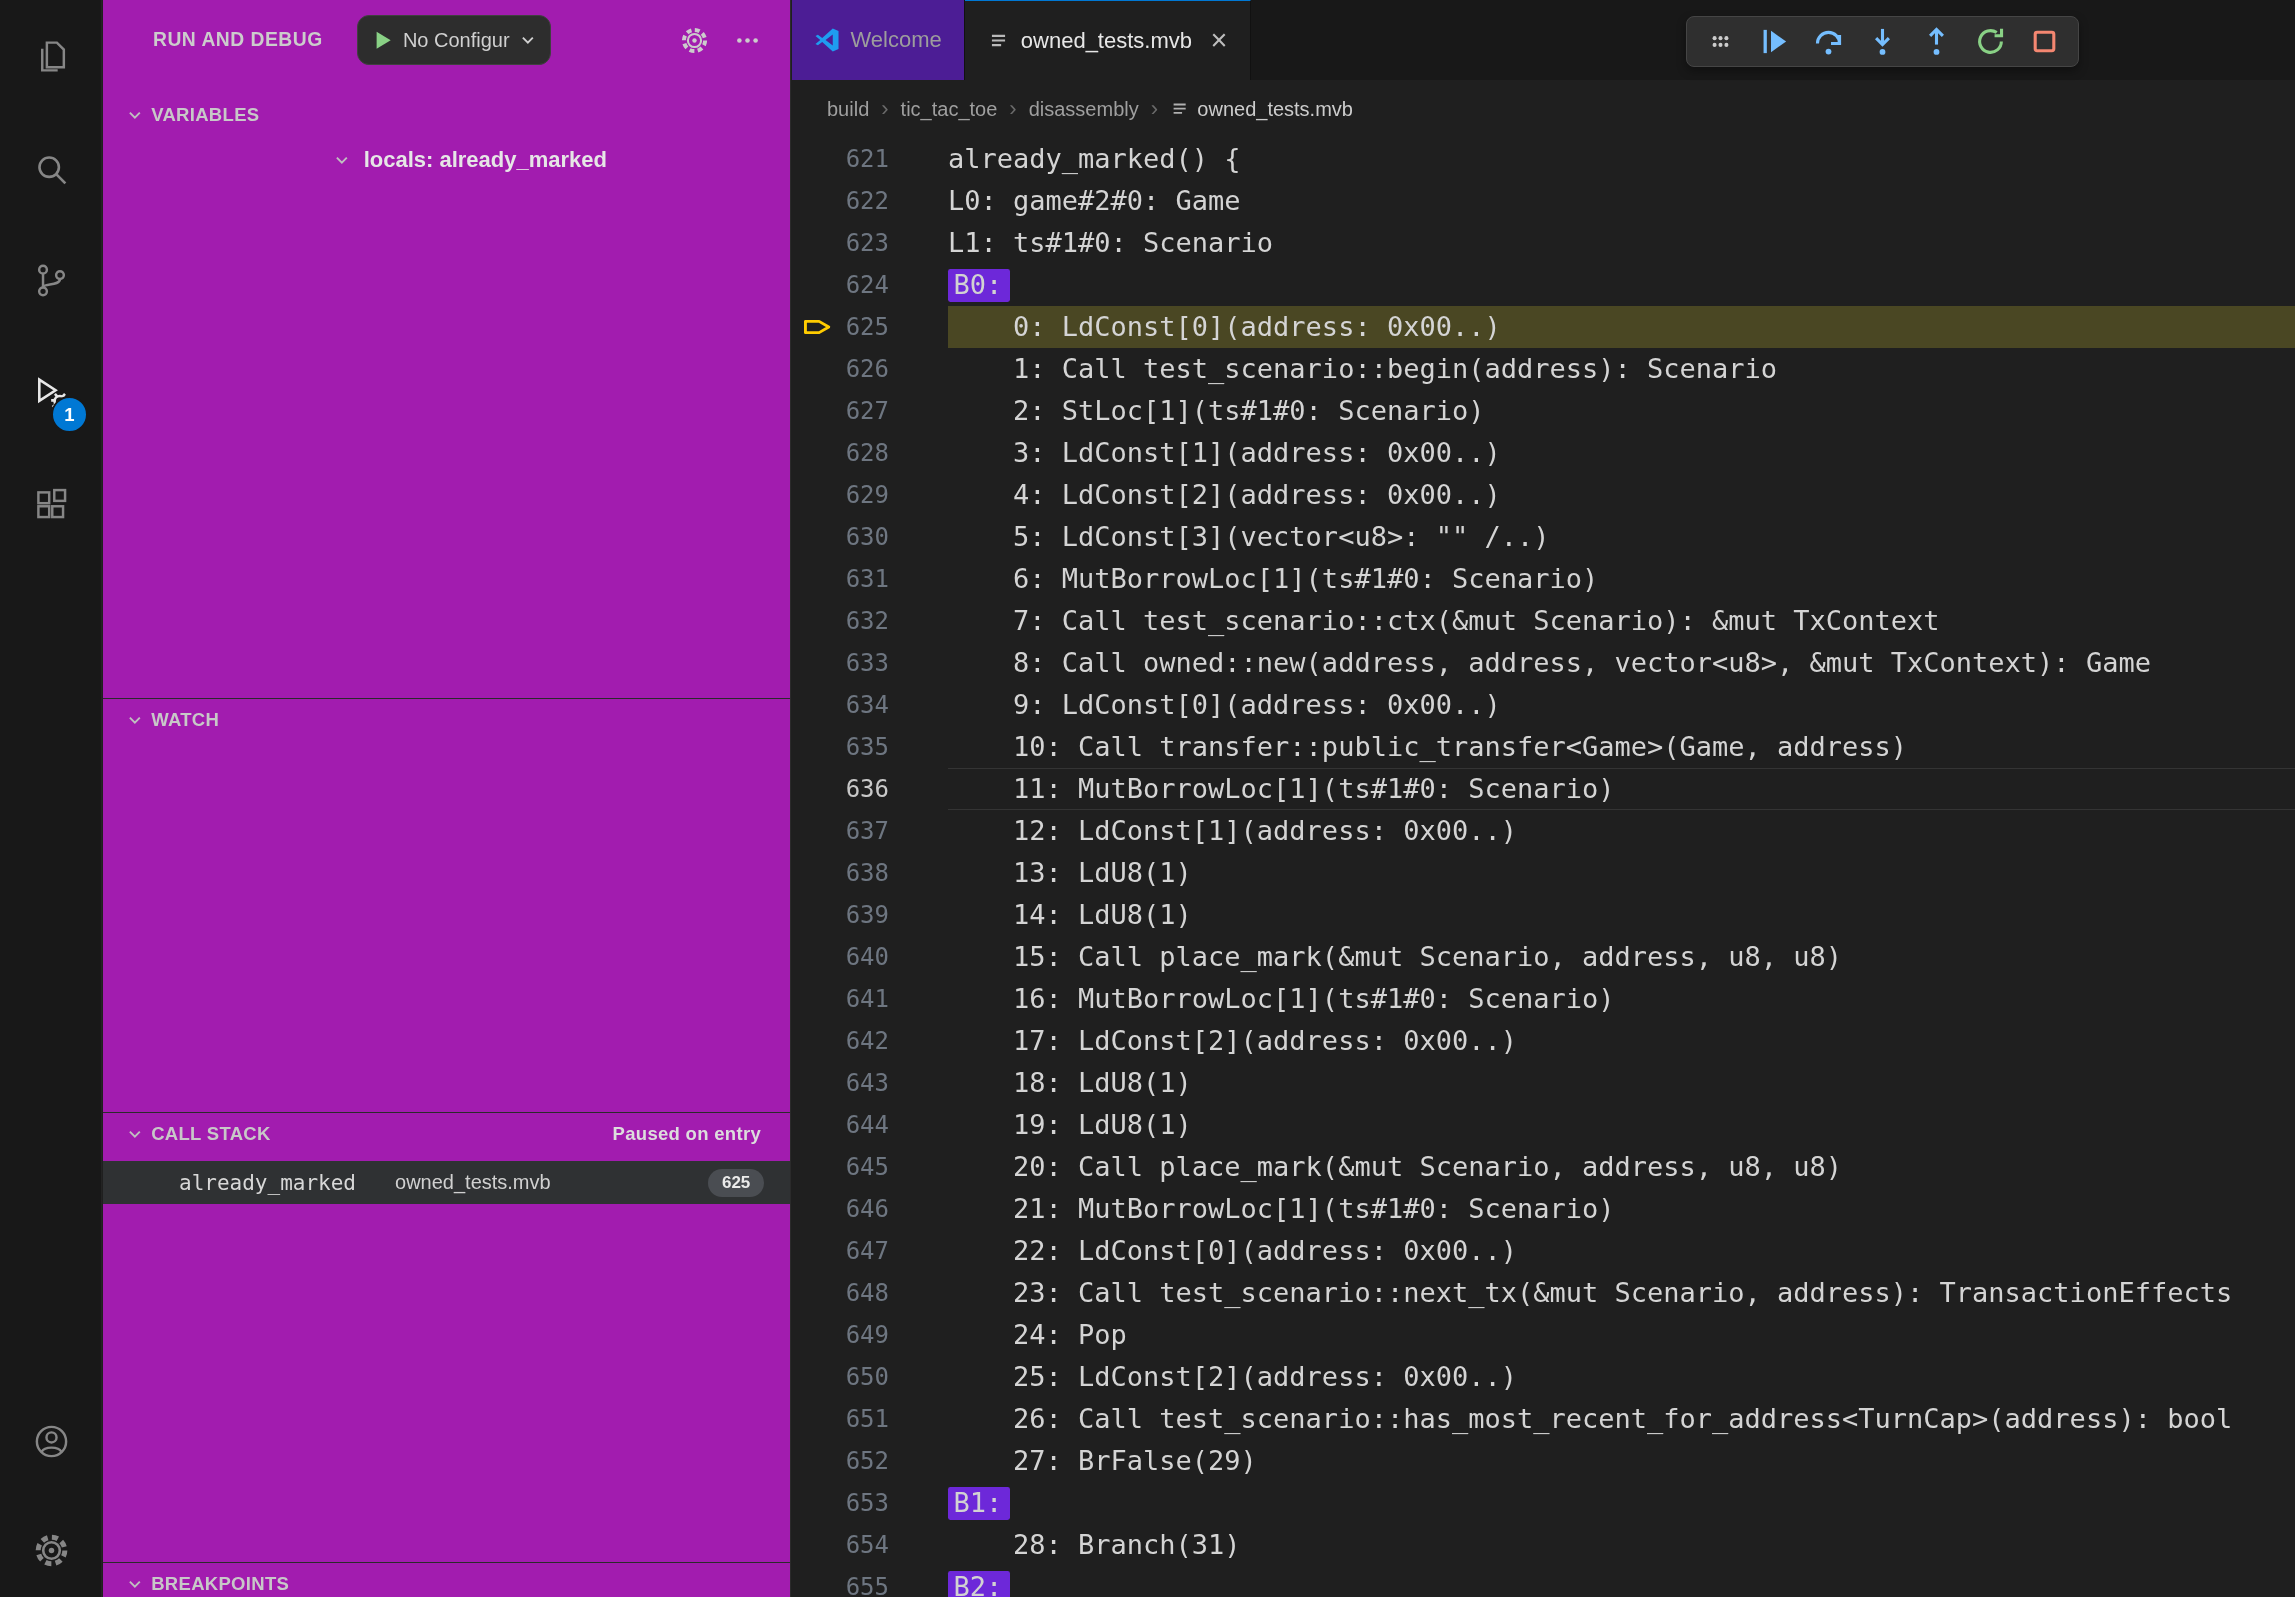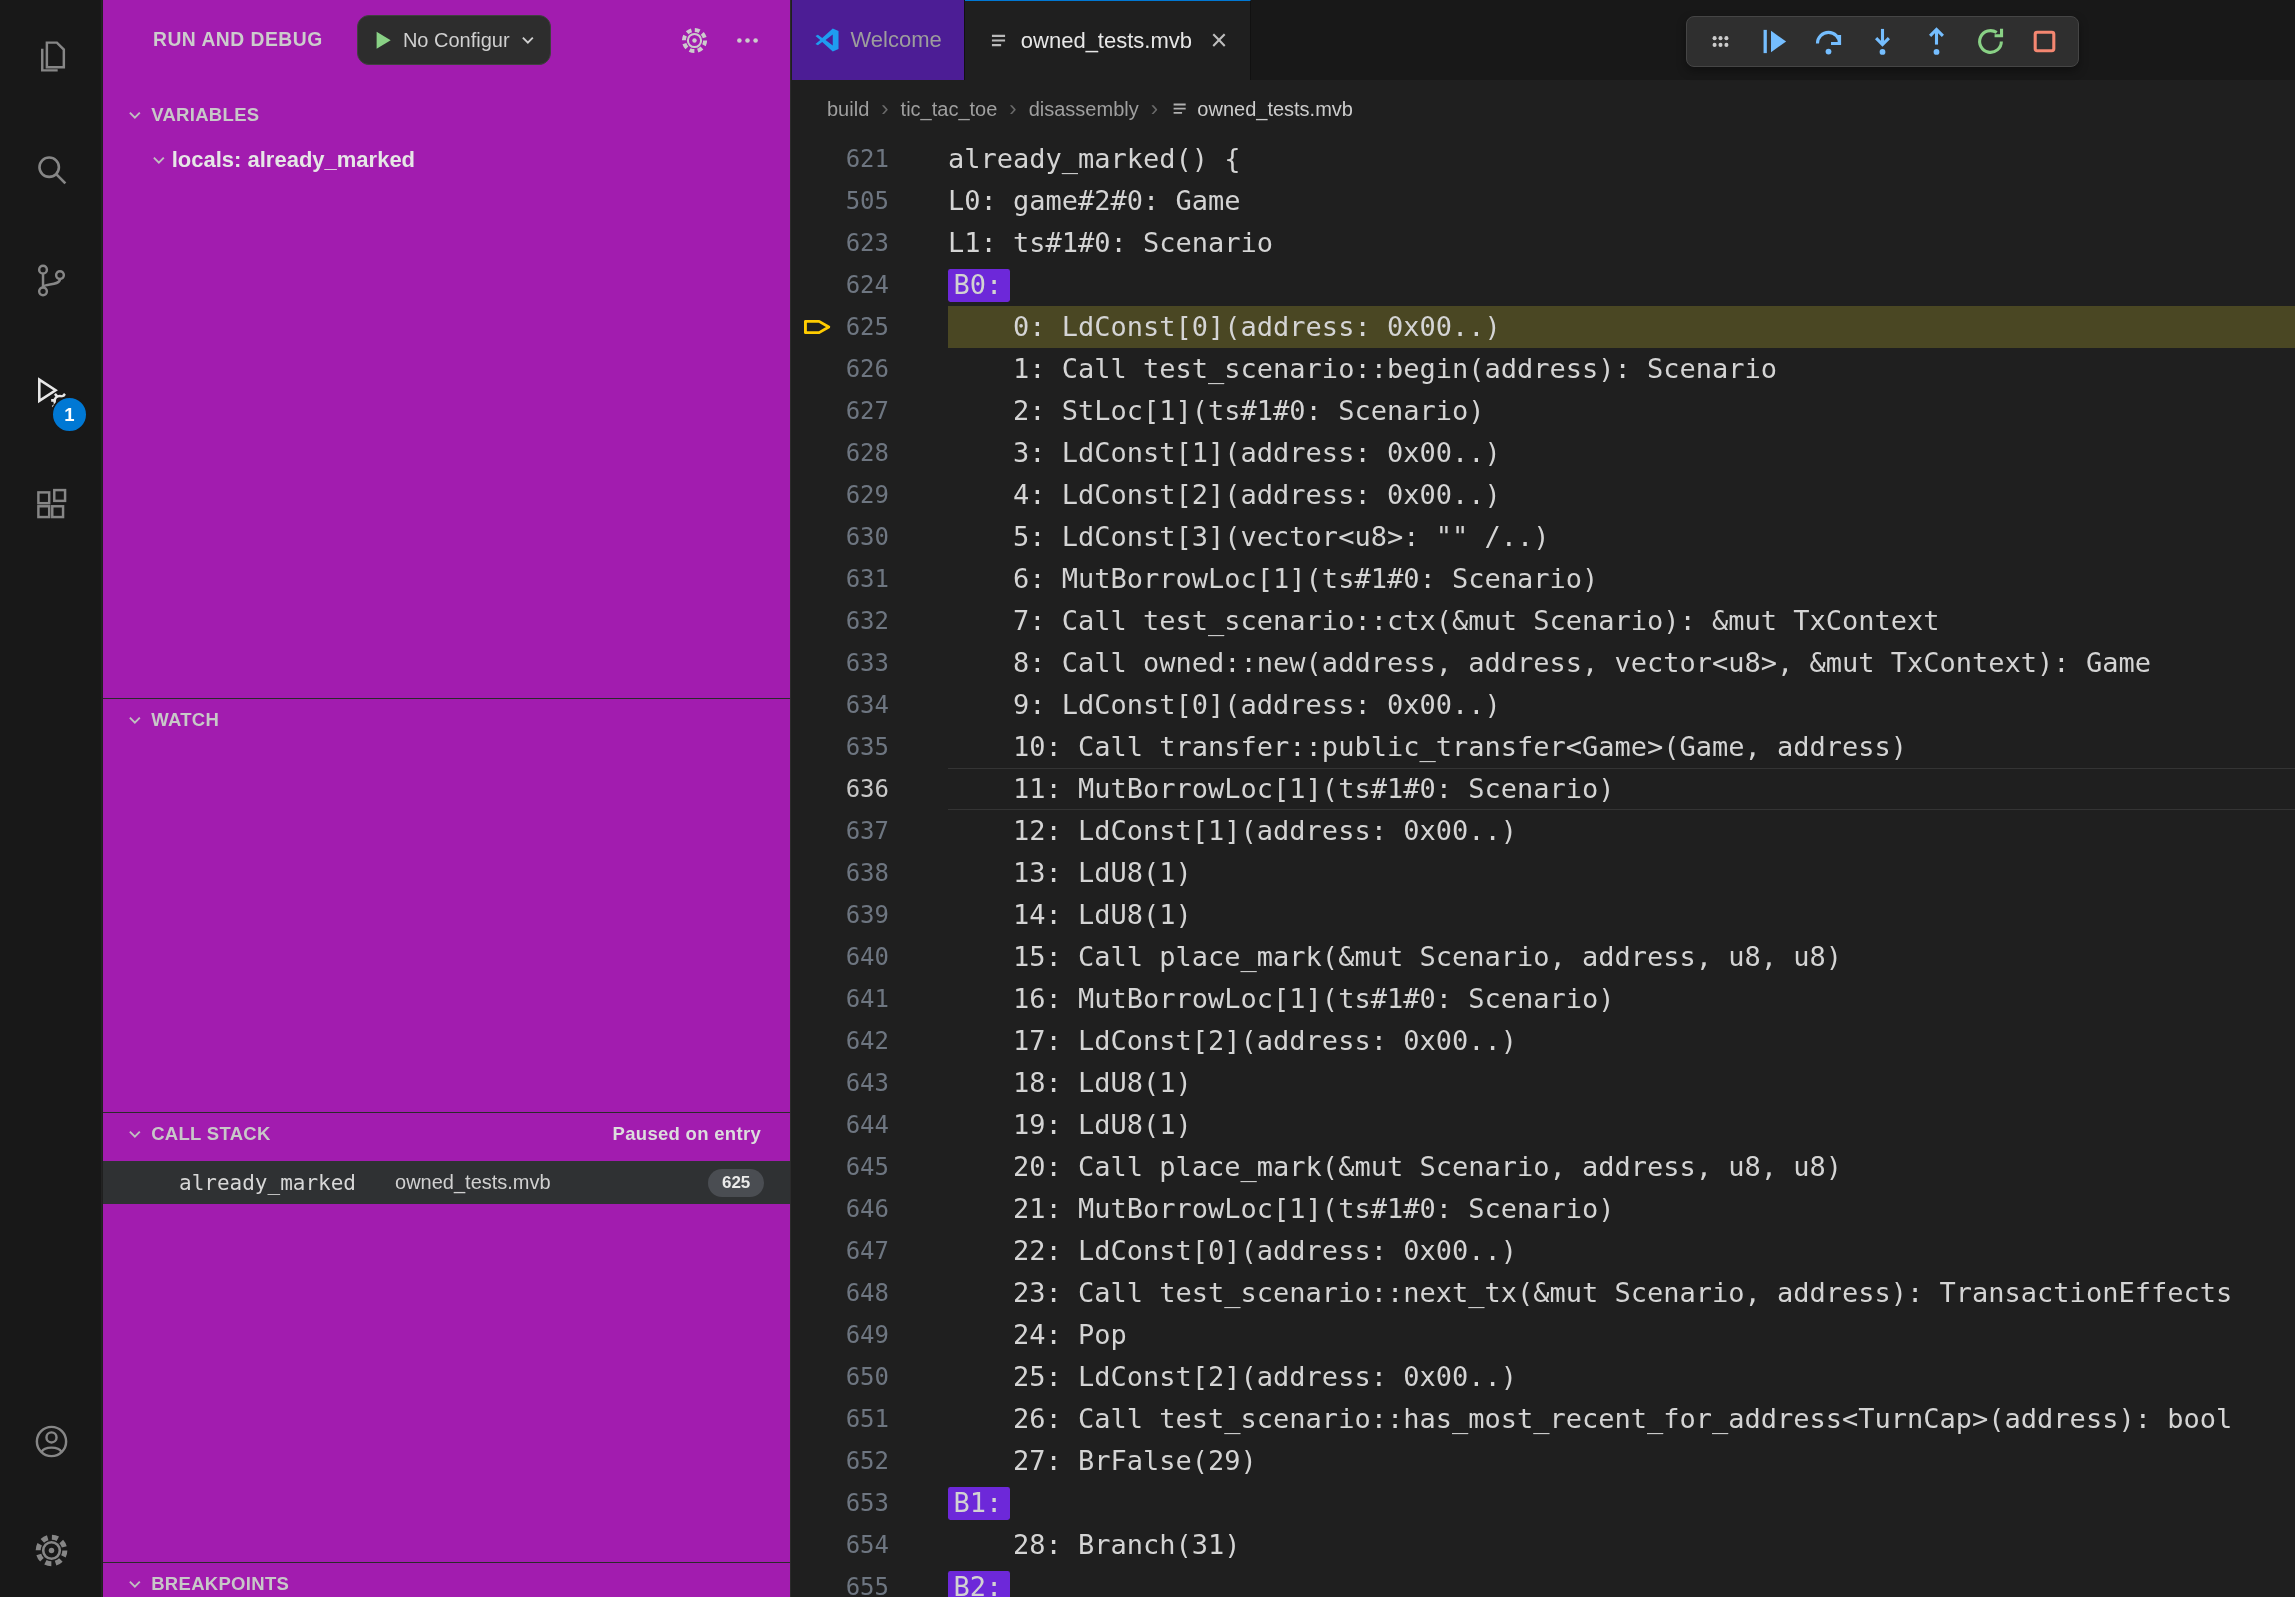--- a/index.html
+++ b/index.html
@@ -28,21 +28,21 @@
   .hdr-gear { margin-left:auto; color:#cccccc; display:flex; }
   .hdr-dots { margin-left:24px; color:#cccccc; display:flex; }
 
   .sec-header { position:absolute; left:0; width:100%; height:43px; display:flex; align-items:center;
     padding-left:22.5px; gap:8px; font-size:18.5px; font-weight:700; color:#c8c8c8; letter-spacing:0.3px; }
   .sec-header.divided { border-top:0.8px solid #2b2b2b; }
   .sec-chevron { display:flex; color:#c0c0c0; }
   .paused { margin-left:auto; padding-right:29px; font-size:18.5px; font-weight:700; color:#dddddd; }
 
   .vars-item { position:absolute; top:138px; left:0; width:100%; height:43px;
-    display:flex; align-items:center; gap:4px; padding-left:47px; }
+    display:flex; align-items:center; gap:13px; padding-left:47px;justify-content:center; }
   .vars-item-label { font-size:22px; font-weight:600; color:#e6e6e6; }
 
   .cs-row { position:absolute; top:1161px; left:0; width:100%; height:43px; background:#2f3133;
     display:flex; align-items:center; padding-left:76px; }
   .cs-fn { font-family:"DejaVu Sans Mono", monospace; font-size:21px; color:#d8d8d8; }
   .cs-file { margin-left:39px; font-size:20px; color:#d0d0d0; }
   .cs-badge { margin-left:auto; margin-right:26px; background:#4a4d52; color:#ebebeb;
     border-radius:17.7px; padding:4px 13.7px; font-size:17px; font-weight:600; }
 
   
@@ -309,21 +309,21 @@
       <span>owned_tests.mvb</span>
     </span>
   </div>
 
   <div class="code">
       <div class="code-row">
         <div class="gutter">621</div>
         <div class="content">already_marked() {</div>
       </div>
       <div class="code-row">
-        <div class="gutter">505</div>
+        <div class="gutter">622</div>
         <div class="content">L0: game#2#0: Game</div>
       </div>
       <div class="code-row">
         <div class="gutter">623</div>
         <div class="content">L1: ts#1#0: Scenario</div>
       </div>
       <div class="code-row row-label">
         <div class="gutter">624</div>
         <div class="content"><span class="block-label">B0:</span></div>
       </div>

